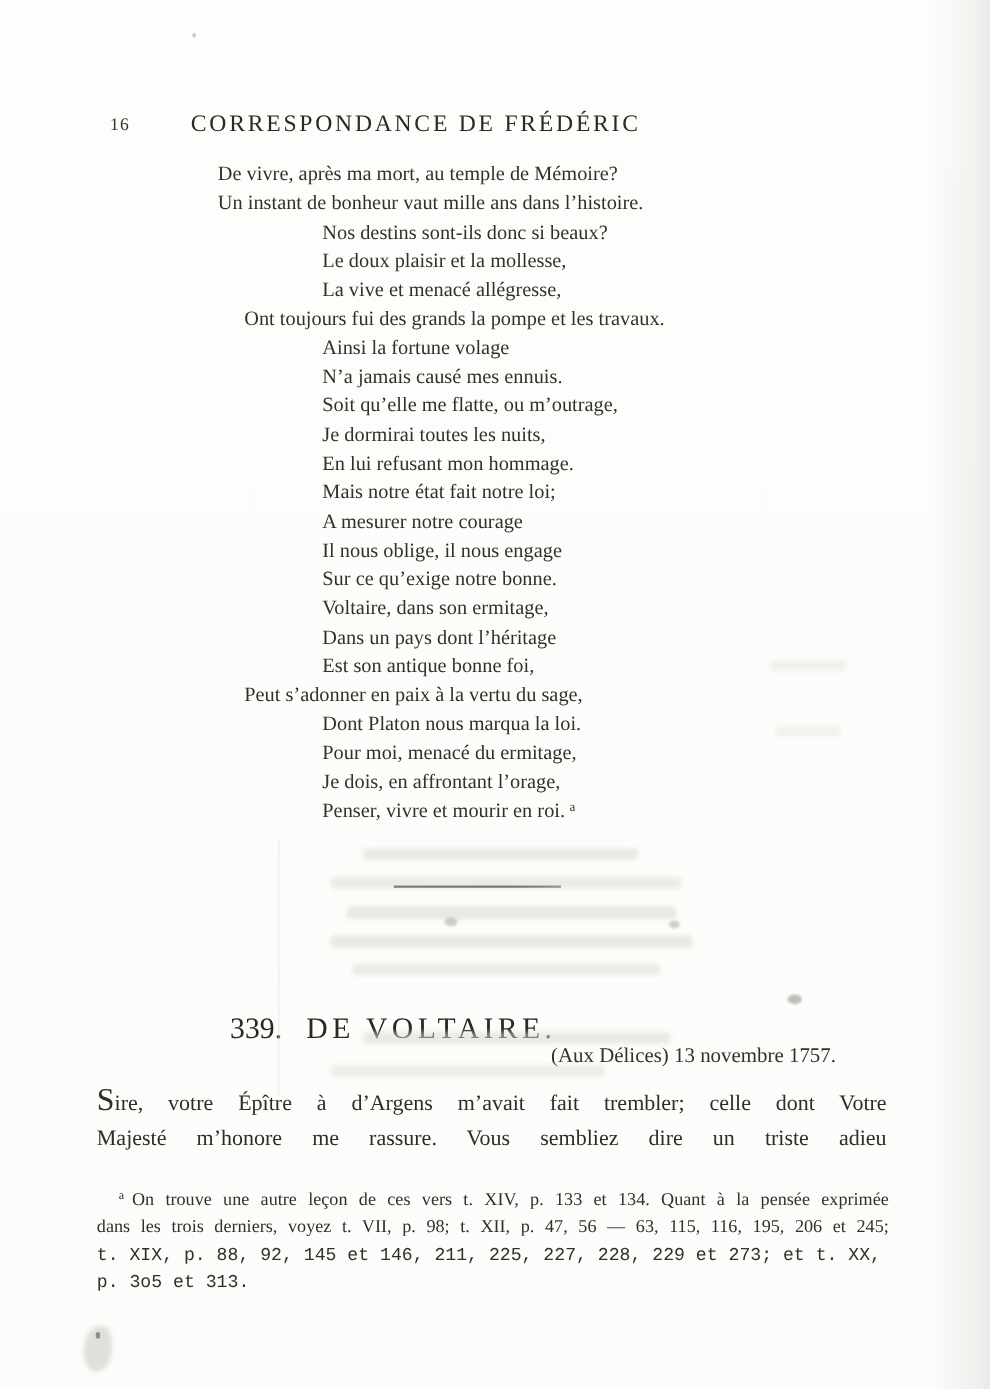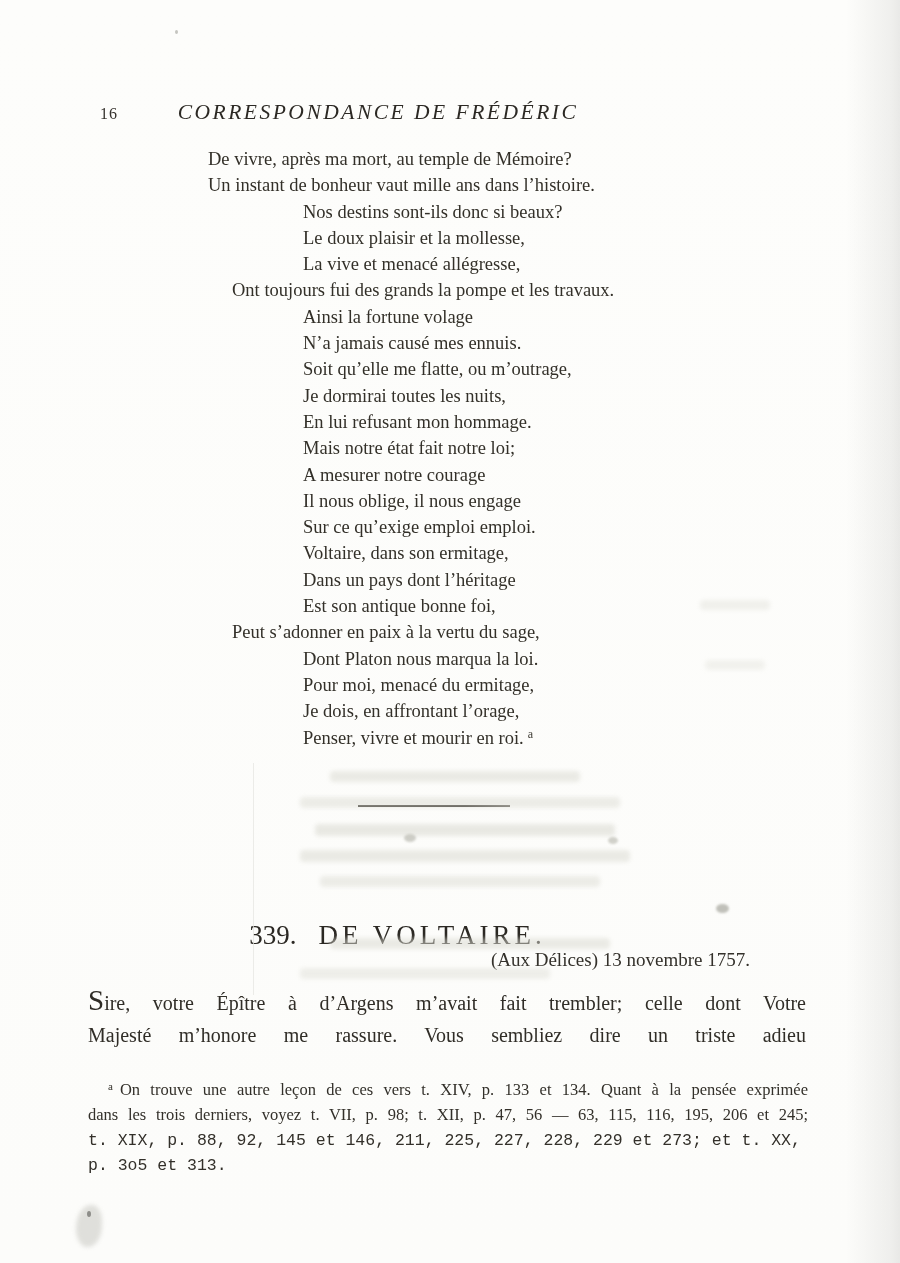--- a/index.html
+++ b/index.html
@@ -18,48 +18,48 @@
     overflow:hidden;
   }
   
   .page-number{
     position:absolute;left:100px;top:105px;
     font-size:16px;letter-spacing:1px;color:#35322d;
   }
   .running-title{
     position:absolute;left:0;top:100px;width:756px;
     text-align:center;font-size:21.5px;letter-spacing:2.5px;
-    white-space:nowrap;color:#2c2924;font-style:italic;
+    white-space:nowrap;color:#2c2924;
   }
   
   .poem{
-    position:absolute;left:208px;top:146px;width:640px;
+    position:absolute;left:198px;top:146px;width:640px;
     font-size:18.5px;line-height:26.3px;color:#333029;
   }
   .poem-line{white-space:nowrap;}
   .indent-0{margin-left:0;}
   .indent-1{margin-left:24px;}
   .indent-2{margin-left:95px;}
   sup.note-ref{
     font-size:12px;line-height:0;vertical-align:6px;margin-left:4px;color:#3a372f;
   }
   
   .section-divider{
     position:absolute;left:358px;top:805px;width:152px;height:2px;
     background:linear-gradient(to right,#45423c 0%,#3b3833 70%,#6b6862 100%);
   }
   
   .section-heading{
     position:absolute;left:0;top:892px;width:715px;
     display:flex;justify-content:center;align-items:baseline;gap:22px;
-    font-size:27px;color:#2b2823;white-space:nowrap;padding-left:40px;
+    font-size:27px;color:#2b2823;white-space:nowrap;
   }
   .section-heading .sec-title{letter-spacing:4px;margin-top:28px;}
   .dateline{
-    position:absolute;right:150px;top:949px;
+    position:absolute;right:140px;top:949px;
     font-size:19px;color:#34312b;white-space:nowrap;
   }
   
   .letter{
     position:absolute;left:88px;top:984px;width:718px;
     font-size:20px;line-height:32px;color:#302d27;
   }
   .letter .jline{text-align:justify;text-align-last:justify;}
   .letter .lead-cap{font-size:29px;}
   .letter .ital{}
@@ -94,21 +94,21 @@
       <div class="poem-line indent-2"><span>La vive et menacé allégresse,</span></div>
       <div class="poem-line indent-1"><span>Ont toujours fui des grands la pompe et les travaux.</span></div>
       <div class="poem-line indent-2"><span>Ainsi la fortune volage</span></div>
       <div class="poem-line indent-2"><span>N’a jamais causé mes ennuis.</span></div>
       <div class="poem-line indent-2"><span>Soit qu’elle me flatte, ou m’outrage,</span></div>
       <div class="poem-line indent-2"><span>Je dormirai toutes les nuits,</span></div>
       <div class="poem-line indent-2"><span>En lui refusant mon hommage.</span></div>
       <div class="poem-line indent-2"><span>Mais notre état fait notre loi;</span></div>
       <div class="poem-line indent-2"><span>A mesurer notre courage</span></div>
       <div class="poem-line indent-2"><span>Il nous oblige, il nous engage</span></div>
-      <div class="poem-line indent-2"><span>Sur ce qu’exige emploi emploi.</span></div>
+      <div class="poem-line indent-2"><span>Sur ce qu’exige notre bonne.</span></div>
       <div class="poem-line indent-2"><span>Voltaire, dans son ermitage,</span></div>
       <div class="poem-line indent-2"><span>Dans un pays dont l’héritage</span></div>
       <div class="poem-line indent-2"><span>Est son antique bonne foi,</span></div>
       <div class="poem-line indent-1"><span>Peut s’adonner en paix à la vertu du sage,</span></div>
       <div class="poem-line indent-2"><span>Dont Platon nous marqua la loi.</span></div>
       <div class="poem-line indent-2"><span>Pour moi, menacé du ermitage,</span></div>
       <div class="poem-line indent-2"><span>Je dois, en affrontant l’orage,</span></div>
       <div class="poem-line indent-2"><span>Penser, vivre et mourir en roi.</span><sup class="note-ref">a</sup></div>
     </div>
 

